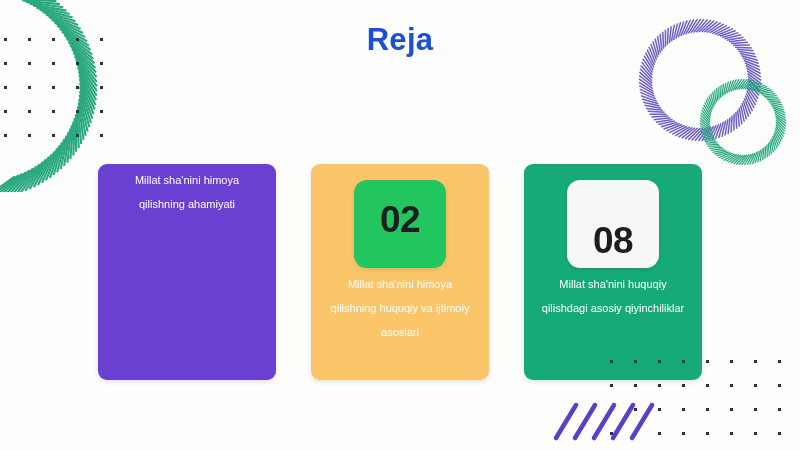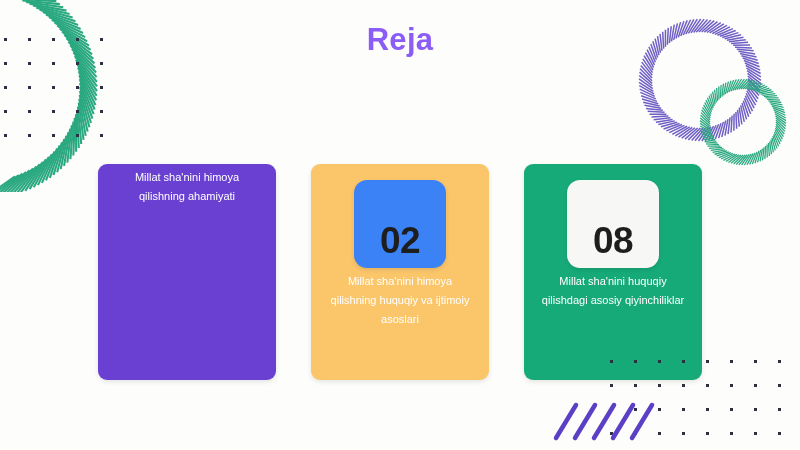--- a/index.html
+++ b/index.html
@@ -110,21 +110,21 @@
     color: #1e1e1e;
     line-height: 1;
     letter-spacing: -0.5px;
     padding-bottom: 9px;
   }
   .card-caption {
     margin-top: 4px;
     width: 152px;
     text-align: center;
     font-size: 11px;
-    line-height: 19px;
+    line-height: 24px;
     color: #ffffff;
   }
 </style>
 </head>
 <body style="background: rgb(253, 253, 252);">
 
 <div class="slide">
 
   <svg class="deco deco-arc-topleft" viewBox="0 0 210 210">
     <g id="arc-ticks" stroke="#2aa87f" stroke-width="2.1" fill="none">
@@ -435,30 +435,30 @@
         <line x1="142.8592927313787" y1="89.9492833783527" x2="154.9652508767346" y2="94.62355510586626"></line>
         <line x1="143.68262403431234" y1="91.85188976140574" x2="155.4711938864197" y2="97.27707728274788"></line>
         <line x1="144.3848650377401" y1="93.80243918562684" x2="155.80952249707798" y2="99.95713176418325"></line>
         <line x1="144.96324431724486" y1="95.79323372355992" x2="155.9789014802507" y2="102.6531415995346"></line>
         <line x1="145.41547927404676" y1="97.81641661867125" x2="155.97866237447323" y2="105.35446686967157"></line>
         <line x1="145.7397851433778" y1="99.86400329237811" x2="155.80880612338686" y2="108.05044667787091"></line>
         <line x1="145.93488203813297" y1="101.92791285553281" x2="155.47000307201466" y2="110.73044122350576"></line>
       </g>
   </svg>
 
-  <div class="slide-title" style="color: #8b5cf6;">Reja</div>
+  <div class="slide-title" style="color: #1d4ed8;">Reja</div>
 
   <div class="cards">
 
     <div class="card" id="card-0" style="background: rgb(105, 64, 210);">
       <div class="card-caption" style="color: rgb(255, 255, 255);">Millat sha'nini himoya qilishning ahamiyati</div>
     </div>
 
     <div class="card" id="card-1" style="background: rgb(251, 197, 106);">
-      <div class="num-box" style="background: #3b82f6;">
+      <div class="num-box" style="background: #22c55e; align-items: center;">
         <span class="num-text">02</span>
       </div>
       <div class="card-caption" style="color: rgb(255, 255, 255); text-align: center;">Millat sha'nini himoya qilishning huquqiy va ijtimoiy asoslari</div>
     </div>
 
     <div class="card" id="card-2" style="background: rgb(23, 170, 121);">
       <div class="num-box" style="background: rgb(247, 247, 245);">
         <span class="num-text">08</span>
       </div>
       <div class="card-caption" style="color: rgb(255, 255, 255);">Millat sha'nini huquqiy qilishdagi asosiy qiyinchiliklar</div>

